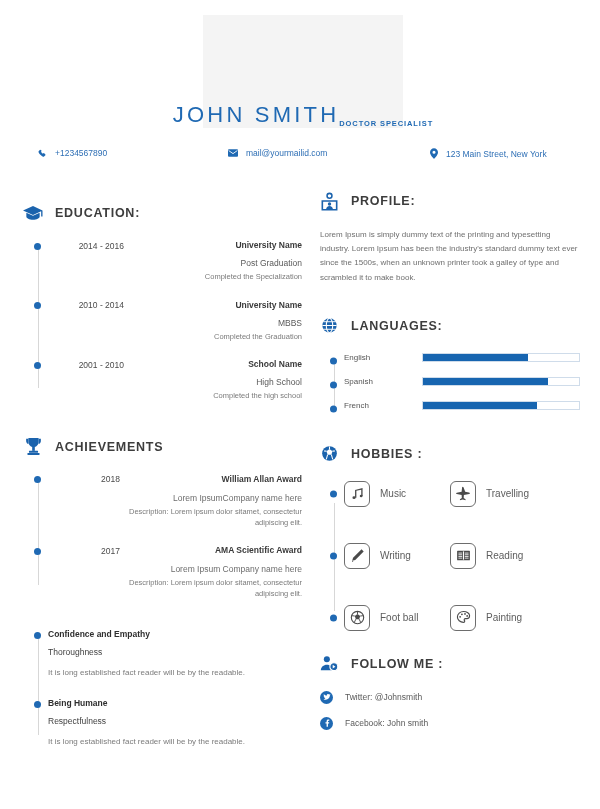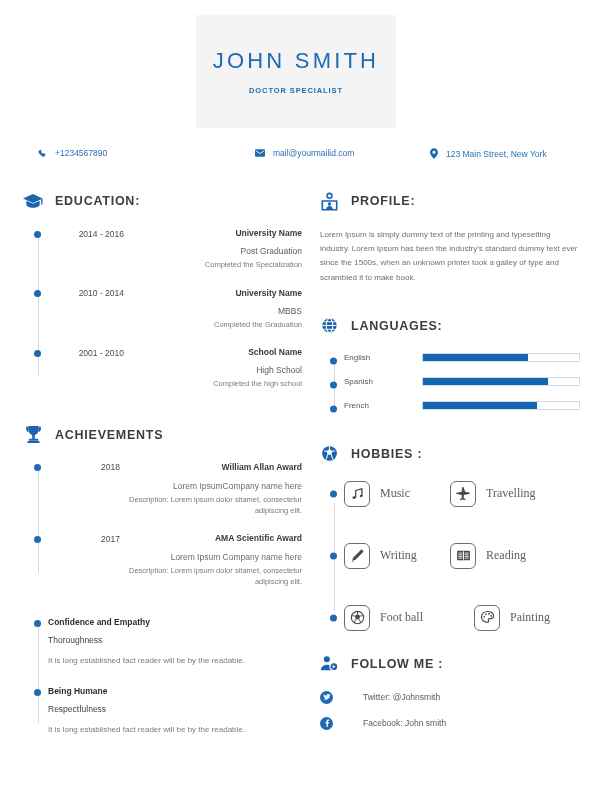--- a/index.html
+++ b/index.html
@@ -10,28 +10,28 @@
     background: #ffffff;
     font-family: "Liberation Sans", sans-serif;
     color: #3a3a3a;
     position: relative;
     overflow: hidden;
   }
 
   
   .header-banner {
     position: absolute;
-    left: 196px;
+    left: 203px;
     top: 15px;
     width: 200px;
     height: 113px;
     background: #f4f4f4;
     display: flex;
-    flex-direction: column;
-    align-items: center;
+    flex-direction: row;
+    align-items: flex-end;
     justify-content: center;
   }
   .full-name {
     font-size: 22px;
     letter-spacing: 3.2px;
     color: #1f69b3;
     font-weight: 400;
     white-space: nowrap;
   }
   .job-title {
@@ -59,27 +59,27 @@
     color: #2e6fb5;
     white-space: nowrap;
   }
   .contact-item .ci-icon {
     display: inline-flex;
     align-items: center;
     justify-content: center;
     color: #1f69b3;
   }
   .ci-phone { left: 38px; top: 0; }
-  .ci-mail  { left: 255px; top: 0; }
+  .ci-mail  { left: 228px; top: 0; }
   .ci-addr  { left: 430px; top: 0; }
 
   
   .col-left {
     position: absolute;
-    left: 22px; top: 190px;
+    left: 22px; top: 202px;
     width: 280px;
   }
   .col-right {
     position: absolute;
     left: 318px; top: 190px;
     width: 262px;
   }
 
   
   .section {
@@ -260,21 +260,21 @@
     bottom: 20px;
     width: 1px;
     background: #d7d7d7;
   }
   .hobby-row {
     position: relative;
     display: flex;
     align-items: center;
     margin-bottom: 36px;
   }
-  .hobby-row:last-child { margin-bottom: 0; gap: 24px; }
+  .hobby-row:last-child { margin-bottom: 0; }
   .hobby-dot {
     position: absolute;
     left: -14px;
     top: 50%;
     transform: translateY(-50%);
     width: 7px;
     height: 7px;
     border-radius: 50%;
     background: #1f69b3;
   }
@@ -289,32 +289,31 @@
     height: 26px;
     border: 1px solid #6d6d6d;
     border-radius: 6px;
     display: flex;
     align-items: center;
     justify-content: center;
     flex: 0 0 auto;
     color: #4a4a4a;
   }
   .hobby-label {
-    font-size: 12px;
+    font-size: 10px;
     color: #5d5d5d;
     white-space: nowrap;
-    font-family: Liberation Serif, serif;
   }
 
   
   .follow-list { padding-left: 2px; }
   .follow-row {
     display: flex;
     align-items: center;
-    gap: 30px;
+    gap: 12px;
     margin-bottom: 13px;
   }
   .follow-row:last-child { margin-bottom: 0; }
   .follow-icon {
     width: 13px;
     height: 13px;
     border-radius: 50%;
     background: #1f69b3;
     display: flex;
     align-items: center;

